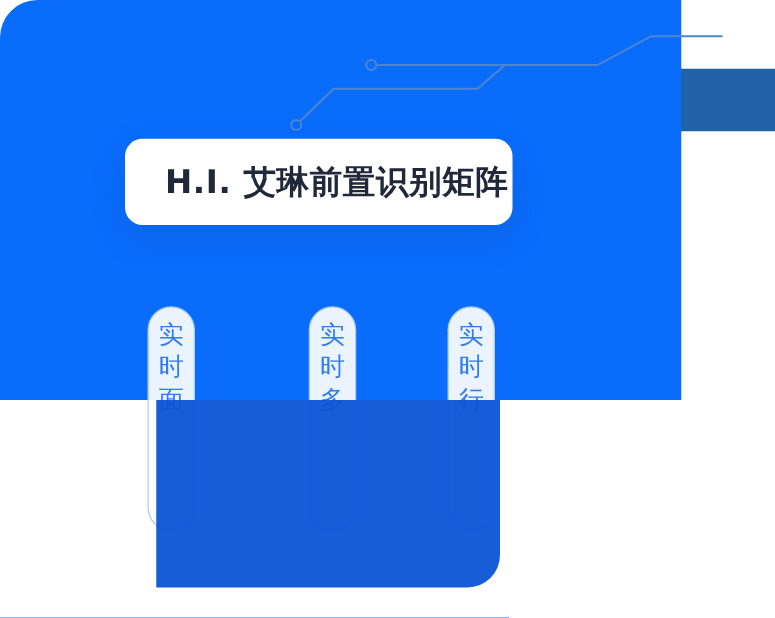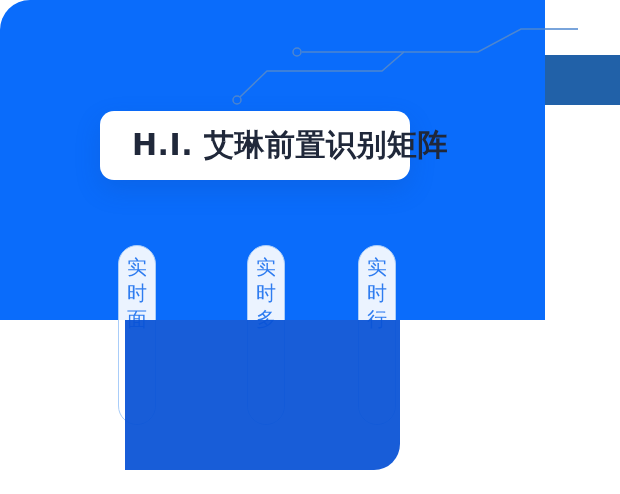--- a/index.html
+++ b/index.html
@@ -55,21 +55,21 @@
     background: #ffffff;
     border-radius: 14px;
     box-shadow: 0 10px 26px rgba(15, 70, 160, 0.20);
     z-index: 3;
     display: flex;
     align-items: center;
     padding-left: 32px;
     box-sizing: border-box;
   }
   .title-text {
-    font-size: 30px;
+    font-size: 26px;
     font-weight: 600;
     color: #20283a;
     letter-spacing: 0.5px;
     white-space: nowrap;
   }
 
   
   .vcard {
     position: absolute;
     top: 245px;

